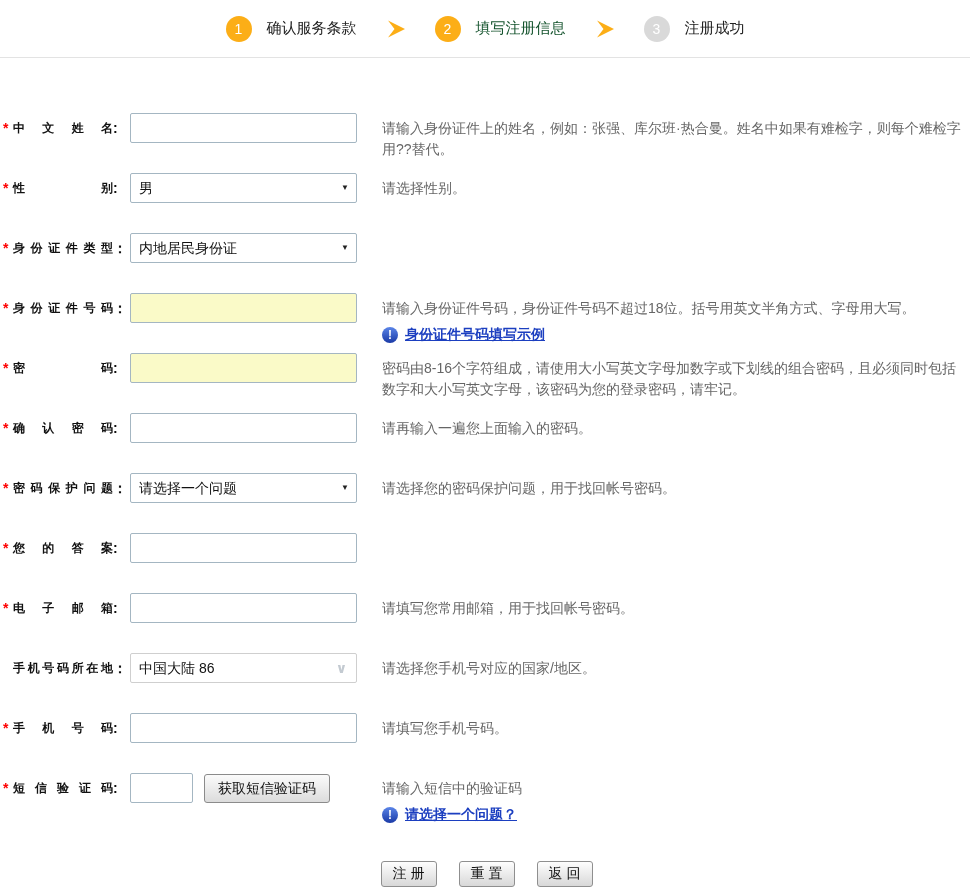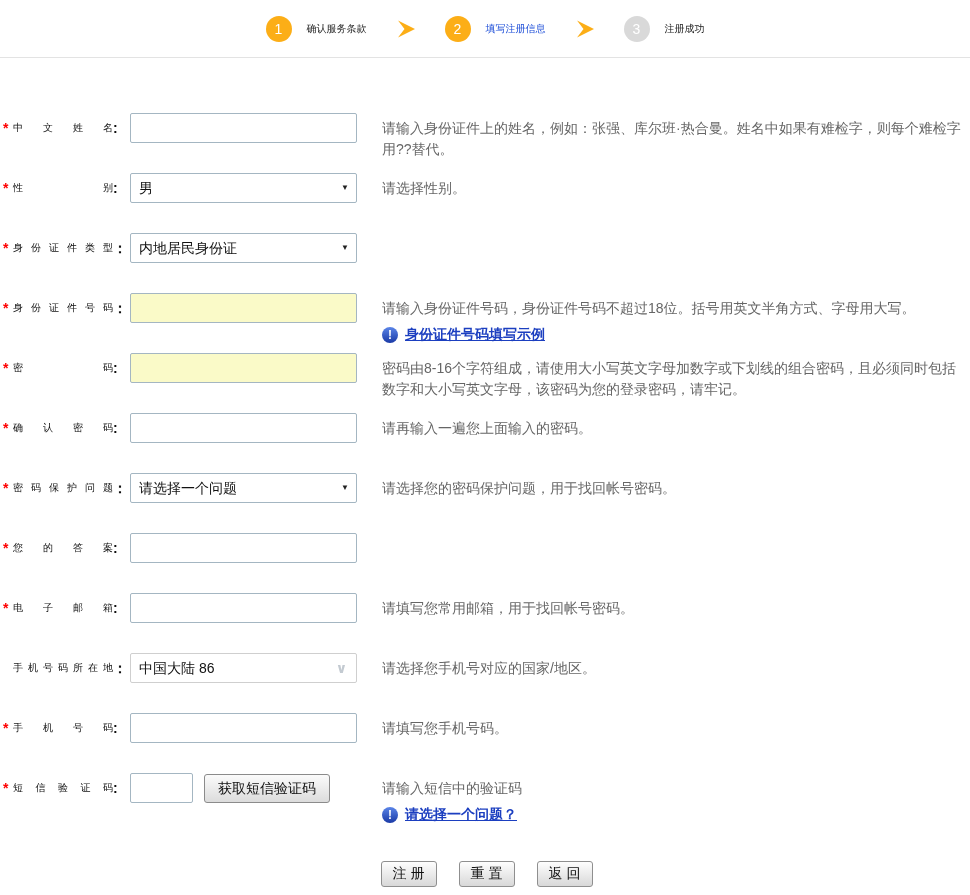--- a/index.html
+++ b/index.html
@@ -6,30 +6,30 @@
   html,body { width:970px; height:895px; background:#fff; overflow:hidden;
               font-family:"Liberation Sans","DejaVu Sans",sans-serif; }
 
   
   .steps { height:58px; border-bottom:1px solid #e3e3e3;
            display:flex; align-items:center; justify-content:center; }
   .step { display:flex; align-items:center; }
   .step-circle { width:26px; height:26px; border-radius:50%; background:#FCAE17;
                  color:#fff; font-size:14px; text-align:center; line-height:26px; flex:none; }
   .step.todo .step-circle { background:#D9D9D9; }
-  .step-label { margin-left:15px; font-size:10px; color:#222; white-space:nowrap; }
-  .step.active .step-label { color:#1d4ed8;font-family:Liberation Serif, serif; }
+  .step-label { margin-left:15px; font-size:15px; color:#222; white-space:nowrap; }
+  .step.active .step-label { color:#14532d;font-family:Liberation Serif, serif; }
   .step-arrow { margin:0 27px; display:flex; align-items:center; }
   .step-arrow svg { width:24px; height:24px; fill:#FCAE17; }
 
   
   .form { padding:55px 0 0 3px; }
   .row { display:flex; align-items:flex-start; height:60px; }
   .req { width:10px; color:#f00; font-weight:bold; font-size:14px; line-height:30px; flex:none; }
-  .flabel { width:100px; flex:none; font-size:10px; font-weight:normal; color:#111;
+  .flabel { width:100px; flex:none; font-size:12px; font-weight:bold; color:#111;
             line-height:30px; text-align:justify; text-align-last:justify; }
   .colon { width:13px; flex:none; font-size:14px; font-weight:bold; color:#111; line-height:30px; }
   .control { width:227px; flex:none; margin-left:4px; }
   .ti { width:227px; height:30px; border:1px solid #a4b6c2; border-radius:2px;
         padding:0 6px; font-size:14px; background:#fff; }
   .ti.yellow { background:#FAFAC8; }
   .ti.small { width:63px; }
 
   .selectbox { position:relative; width:227px; height:30px; border:1px solid #a4b6c2;
                border-radius:2px; background:#fff; font-size:14px; color:#111;

